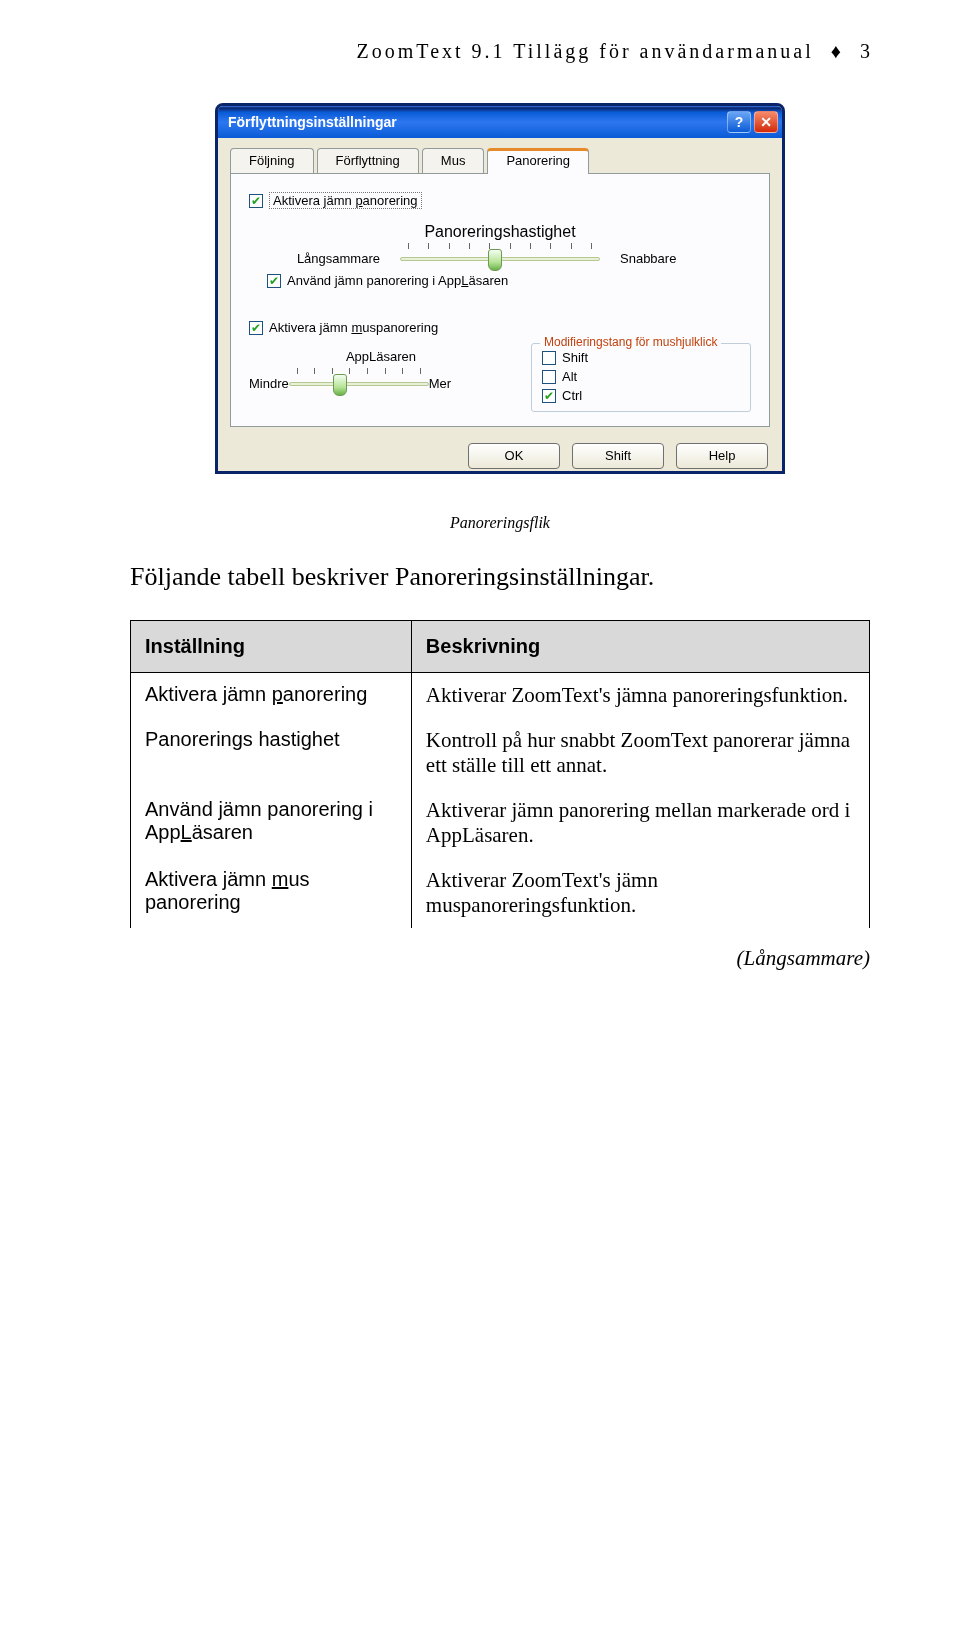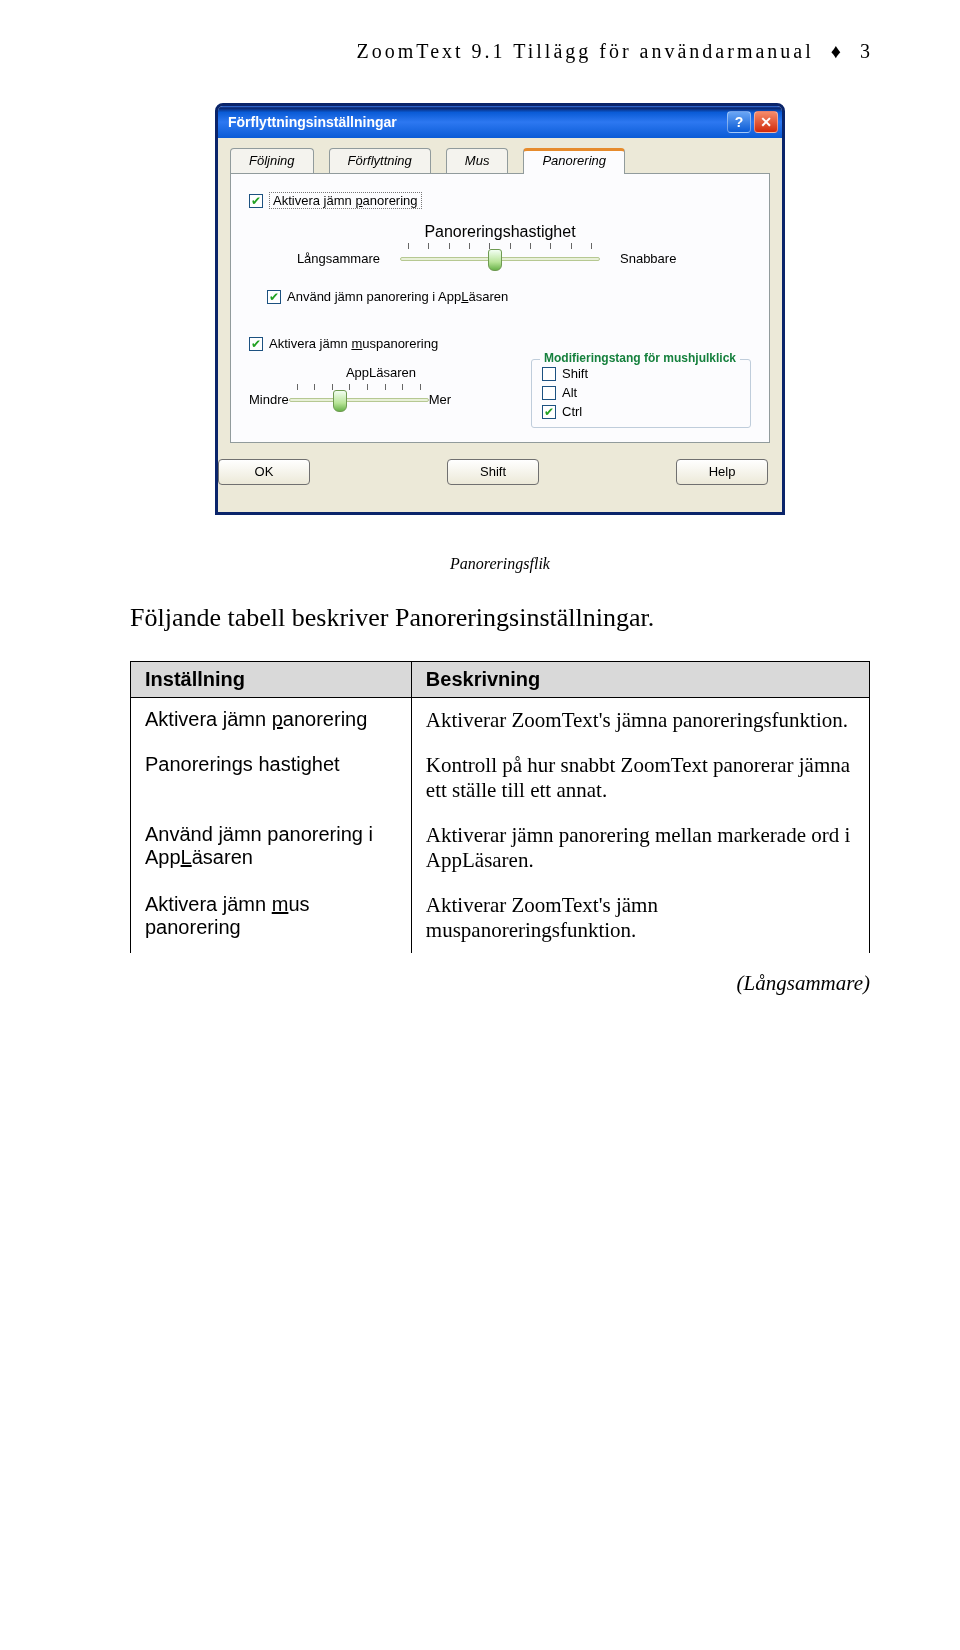--- a/index.html
+++ b/index.html
@@ -63,22 +63,21 @@
     color: #fff;
     font-size: 14px;
     border: 1px solid rgba(255,255,255,0.4);
   }
   .help-btn { background: linear-gradient(to bottom, #6aa6f5, #0a5bd6); }
   .close-btn { background: linear-gradient(to bottom, #f58b6a, #d12a0a); }
   
   .tabstrip {
     display: flex;
     padding: 10px 12px 0 12px;
-    gap: 16px;
-    font-style: italic;
+    gap: 4px;
   }
   .tab {
     background: #f4f3ee;
     border: 1px solid #919b9c;
     border-bottom: none;
     border-radius: 4px 4px 0 0;
     padding: 4px 18px;
     font-size: 13px;
     position: relative;
     margin-right: -1px;
@@ -125,21 +124,20 @@
   .group-title {
     text-align: center;
     font-size: 16px;
     margin: 4px 0 2px 0;
   }
   .slider-row {
     display: flex;
     align-items: center;
     justify-content: center;
     gap: 20px;
-    margin-bottom: 16px;
   }
   .slider-side { font-size: 13px; width: 130px; }
   .slider-side.left { text-align: right; }
   .slider-side.right { text-align: left; }
   .slider {
     width: 200px;
     position: relative;
     height: 30px;
   }
   .ticks {
@@ -182,28 +180,27 @@
     width: 220px;
     position: relative;
     margin-top: -6px;
   }
   .mod-legend {
     position: absolute;
     top: -9px; left: 8px;
     background: #fcfcfe;
     padding: 0 4px;
     font-size: 12px;
-    color: #15803d;
-    font-weight: bold;
+    color: #c2410c;
   }
   .btnrow {
     display: flex;
-    justify-content: space-between;
+    justify-content: flex-end;
     gap: 12px;
-    padding: 6px 14px 27px 0;
+    padding: 6px 14px 2px 0;
   }
   .winbtn {
     width: 92px;
     height: 26px;
     background: linear-gradient(to bottom, #fff, #ece9d8);
     border: 1px solid #707070;
     border-radius: 4px;
     font-family: Tahoma, sans-serif;
     font-size: 13px;
     text-align: center;
@@ -222,21 +219,21 @@
   }
   
   table.defs {
     width: 100%;
     border-collapse: collapse;
     font-size: 21px;
   }
   table.defs th {
     background: #d9d9d9;
     border: 1px solid #000;
-    padding: 6px 14px;
+    padding: 14px 14px;
     text-align: left;
     font-weight: bold;
     font-family: Arial, sans-serif;
     font-size: 20px;
   }
   table.defs td {
     border-left: 1px solid #000;
     border-right: 1px solid #000;
     padding: 10px 14px;
     vertical-align: top;

